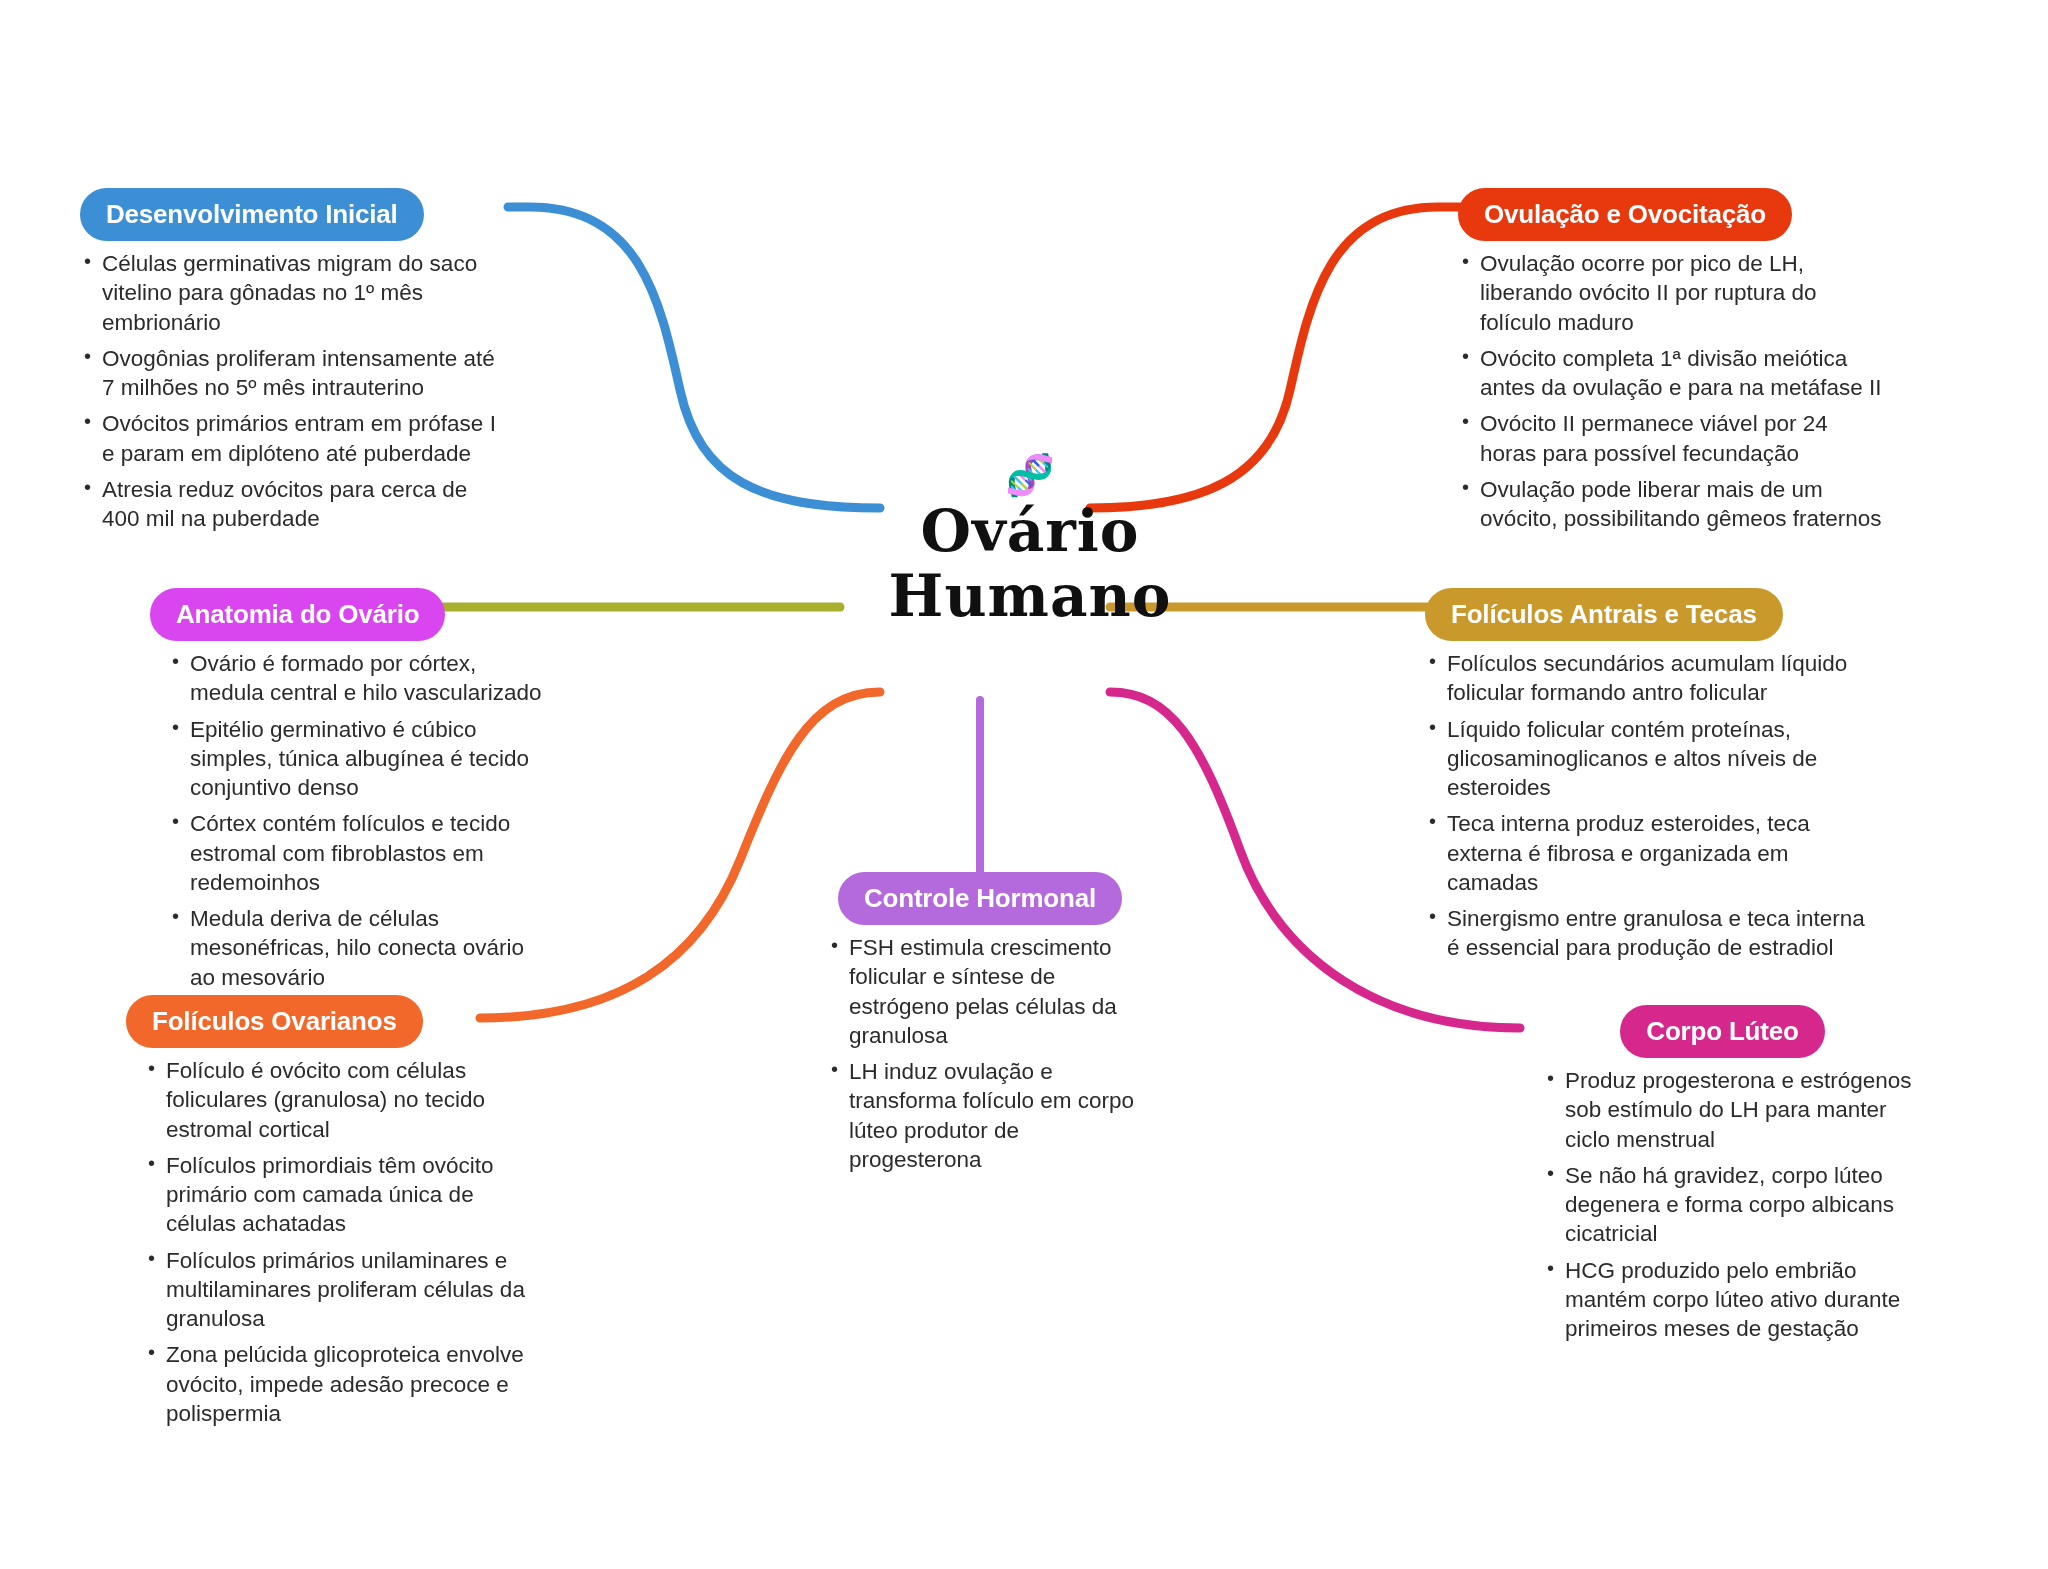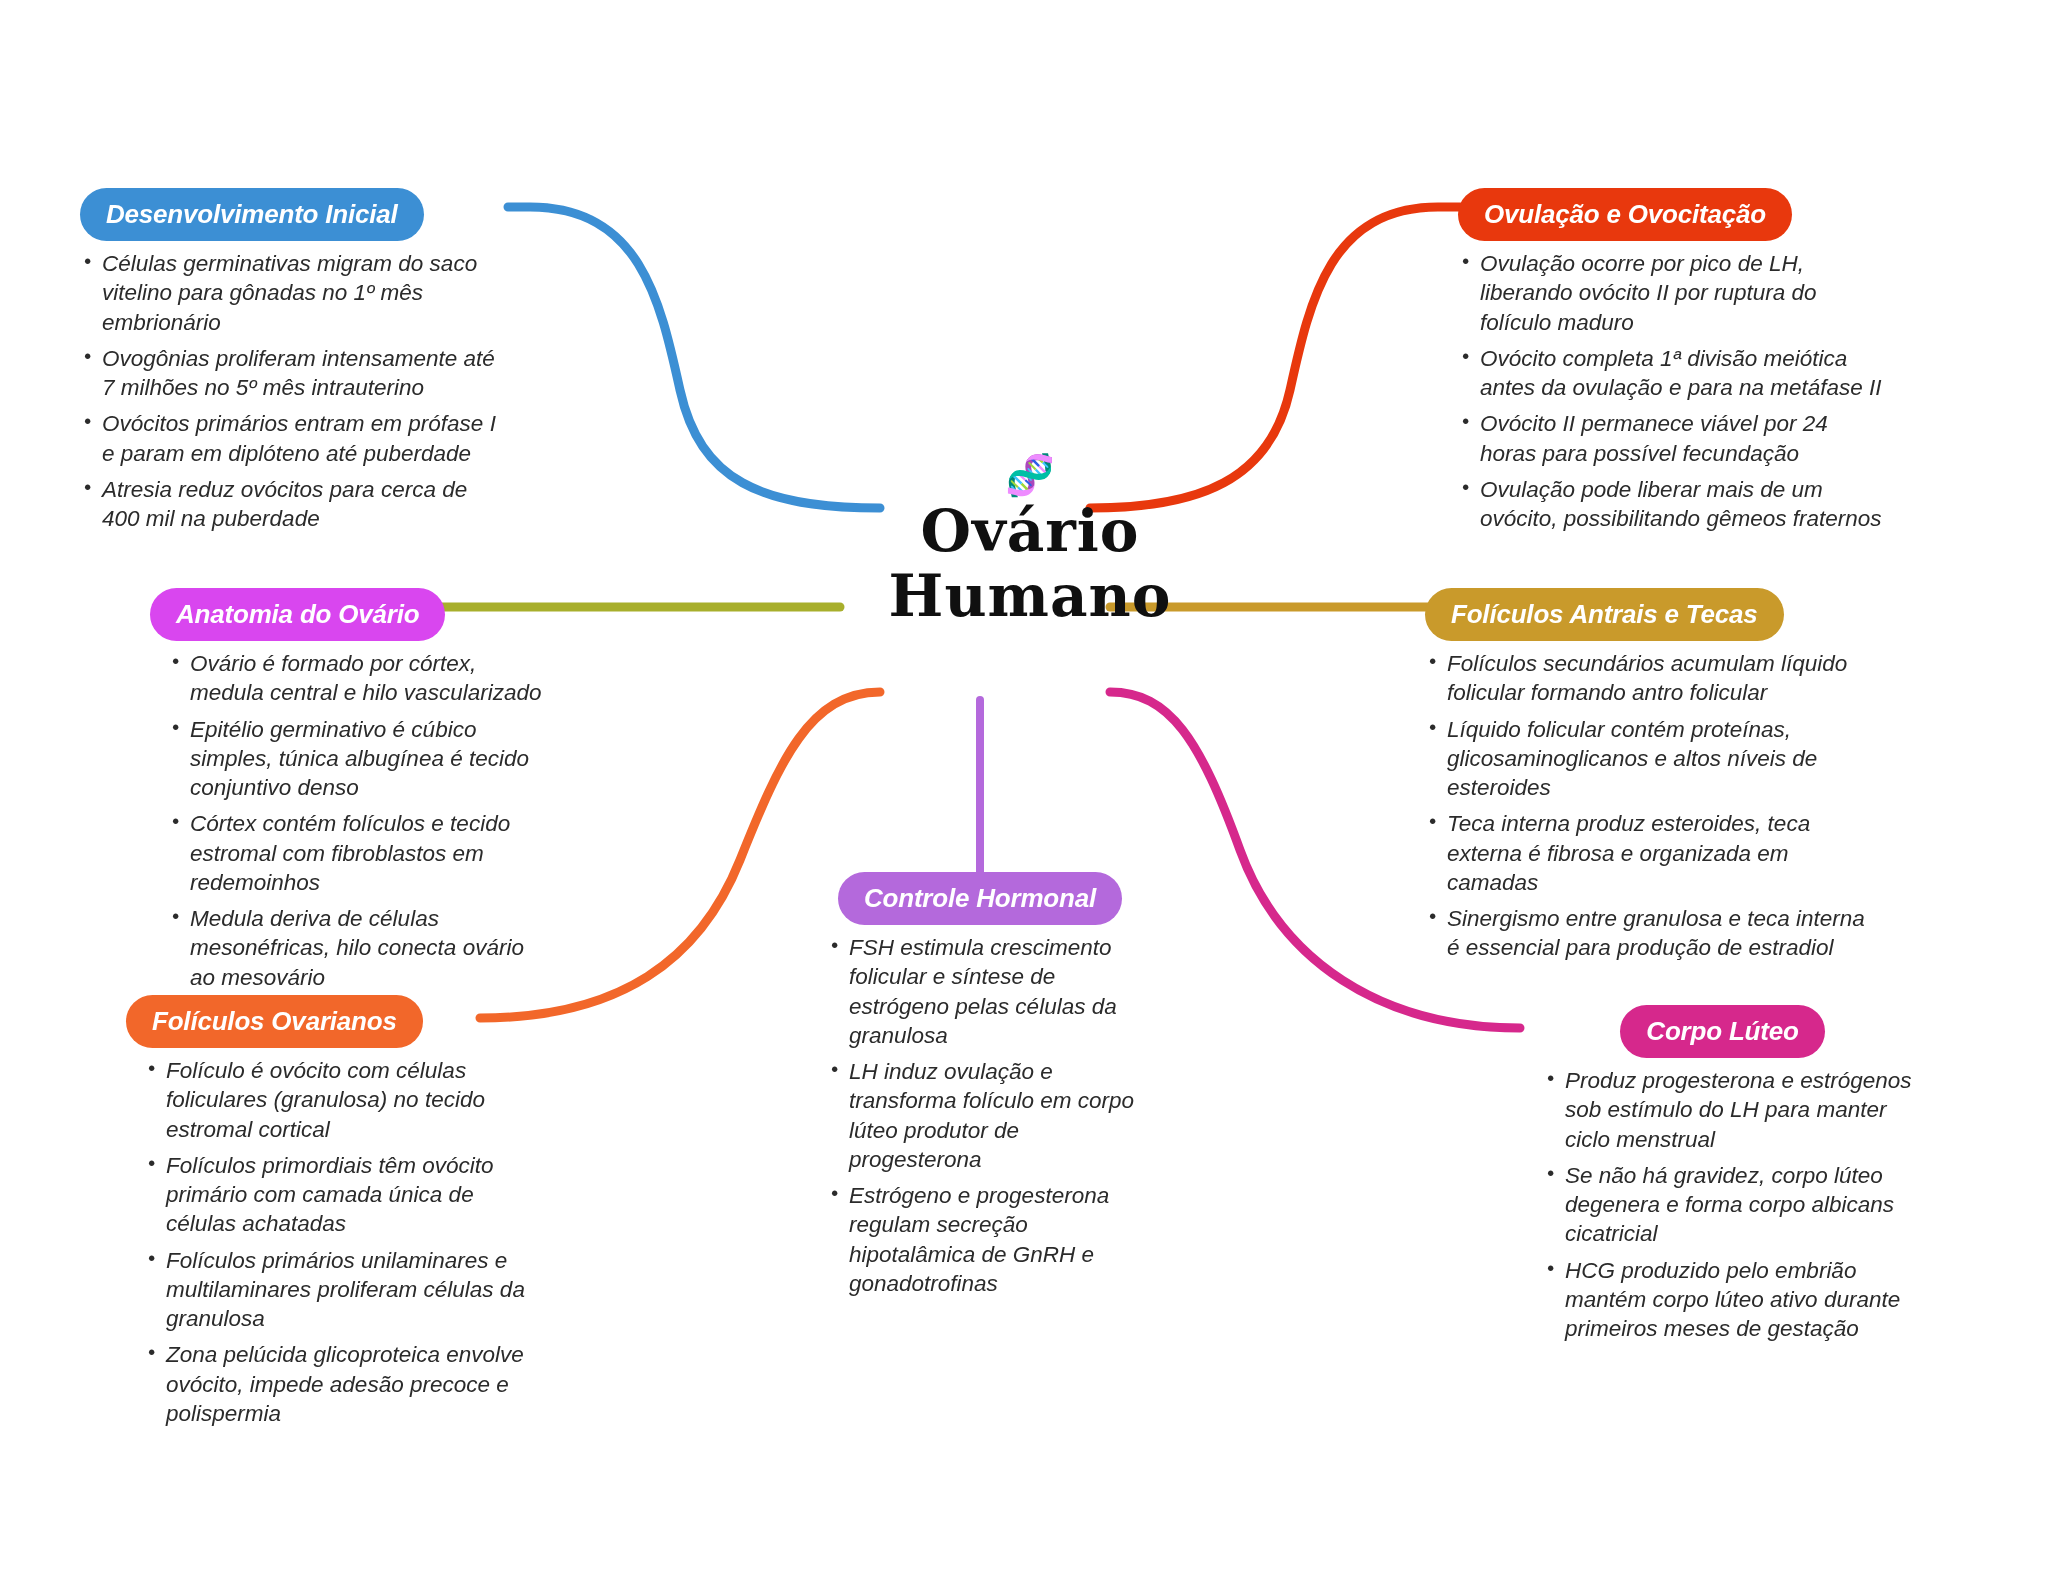--- a/index.html
+++ b/index.html
@@ -49,21 +49,20 @@
     line-height: 1.12;
     color: #101010;
     letter-spacing: 1px;
     white-space: pre-line;
   }
 
   
   .branch {
     position: absolute;
     z-index: 4;
-    font-style: italic;
   }
   .pill {
     display: inline-block;
     border-radius: 999px;
     color: #ffffff;
     font-weight: 700;
     font-size: 26px;
     line-height: 1;
     padding: 13px 26px 14px 26px;
     white-space: nowrap;
@@ -200,21 +199,20 @@
     </ul>
   </div>
 
   <div class="branch" id="b-hormonal">
     <div class="pill-row center">
       <span class="pill" style="background:#B469DC">Controle Hormonal</span>
     </div>
     <ul class="bullets">
       <li>FSH estimula crescimento folicular e síntese de estrógeno pelas células da granulosa</li>
       <li>LH induz ovulação e transforma folículo em corpo lúteo produtor de progesterona</li>
-      <li>Estrógeno e progesterona regulam secreção hipotalâmica de GnRH e gonadotrofinas</li>
     </ul>
   </div>
 
   <div class="branch" id="b-corpoluteo">
     <div class="pill-row center">
       <span class="pill" style="background:#D6288C">Corpo Lúteo</span>
     </div>
     <ul class="bullets">
       <li>Produz progesterona e estrógenos sob estímulo do LH para manter ciclo menstrual</li>
       <li>Se não há gravidez, corpo lúteo degenera e forma corpo albicans cicatricial</li>

